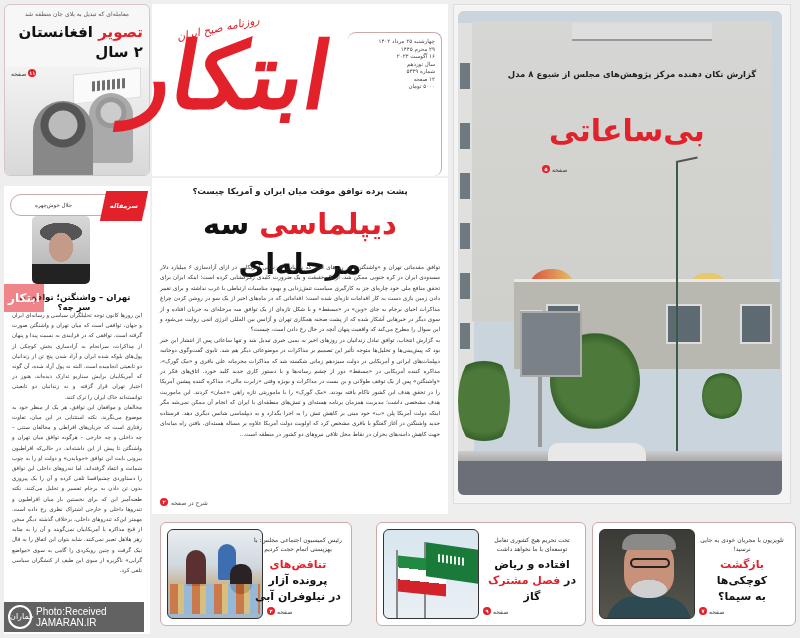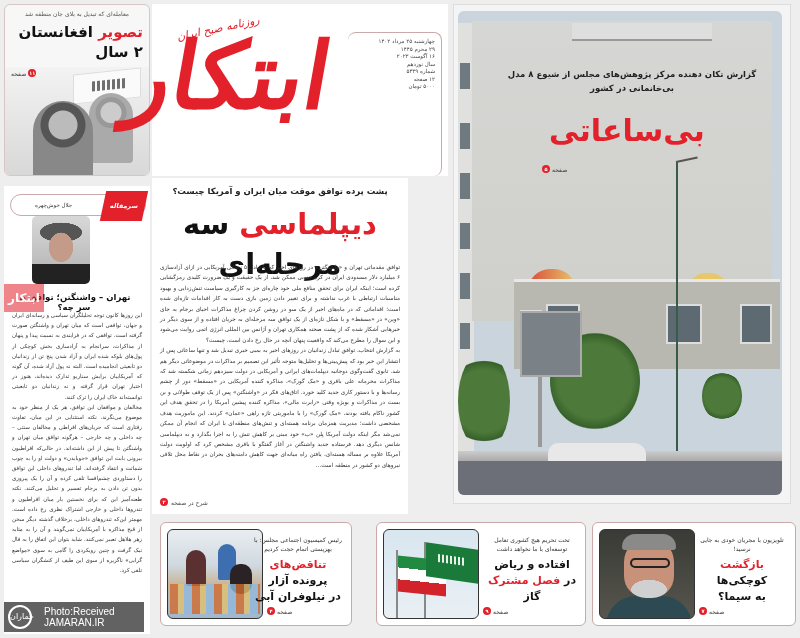--- a/index.html
+++ b/index.html
@@ -22,21 +22,21 @@
 
   
   .masthead { position: absolute; left: 152px; top: 4px; width: 296px; height: 172px; background: #fff; }
   .logo { position: absolute; left: 8px; top: 6px; width: 230px; height: 160px; }
   .logo-main { position: absolute; right: 60px; top: 20px; font-family: "DejaVu Serif", serif; font-size: 92px; font-weight: bold; color: #e2212b; transform: skewX(-10deg); letter-spacing: -4px; line-height: 1; }
   .logo-sub { position: absolute; left: 16px; top: 12px; font-family: "DejaVu Serif", serif; font-size: 11px; color: #e2212b; font-style: italic; transform: rotate(-12deg); }
   .infobox { position: absolute; right: 6px; top: 28px; width: 94px; height: 144px; border: 1px solid #c9a9a9; border-radius: 8px; border-left: none; border-bottom: none; padding: 5px 6px 0 0; }
   .infobox div { font-size: 5.5px; color: #444; text-align: right; line-height: 7.5px; }
 
   
-  .lead { position: absolute; left: 152px; top: 178px; width: 256px; height: 336px; background: #fff; padding-left: 12px; }
+  .lead { position: absolute; left: 152px; top: 178px; width: 296px; height: 336px; background: #fff; padding-left: 12px; }
   .lead .kicker { position: absolute; top: 8px; left: 0; right: 0; text-align: center; font-size: 8.5px; font-weight: bold; color: #222; }
   .lead .headline { position: absolute; top: 26px; left: 0; right: 0; text-align: center; font-size: 29px; font-weight: bold; color: #111; line-height: 40px; letter-spacing: -1px; }
   .lead .headline .red { color: #e2212b; }
   .lead .body { position: absolute; top: 84px; left: 8px; right: 8px; font-size: 5.7px; line-height: 10.4px; color: #333; text-align: justify; text-align-last: right; }
   .lead .body p { margin: 0; }
   .lead .cont { position: absolute; left: 8px; bottom: 8px; font-size: 6px; color: #444; display: flex; align-items: center; gap: 3px; direction: rtl; }
 
   
   .editorial { position: absolute; left: 4px; top: 186px; width: 146px; height: 448px; background: #fff; }
   .ed-tag { position: absolute; left: 6px; top: 8px; width: 136px; height: 22px; border: 1px solid #c9a9a9; border-radius: 12px; }
@@ -91,21 +91,21 @@
   .img-flags .saudi { position: absolute; left: 42px; top: 16px; width: 52px; height: 34px; background: #1a7a3a; transform: skewY(8deg); }
   .img-flags .saudi::after { content: ""; position: absolute; left: 12px; top: 10px; width: 26px; height: 8px; background: repeating-linear-gradient(90deg, #e8f0e8 0 2px, transparent 2px 4px); }
 
   .img-portrait { background: linear-gradient(180deg, #3a3a36 0%, #56564e 100%); }
   .img-portrait .head { position: absolute; left: 24px; top: 8px; width: 50px; height: 60px; border-radius: 24px 24px 22px 22px; background: radial-gradient(ellipse 22px 12px at 50% 86%, #d0d0d0 0 80%, transparent 82%), #c8927a; }
   .img-portrait .hair { position: absolute; left: 22px; top: 4px; width: 54px; height: 16px; border-radius: 26px 26px 6px 6px; background: #8a8a88; }
   .img-portrait .glasses { position: absolute; left: 30px; top: 28px; width: 40px; height: 10px; border: 2px solid #222; border-radius: 5px; }
   .img-portrait .body2 { position: absolute; left: 6px; top: 66px; width: 86px; height: 30px; border-radius: 30px 30px 0 0; background: #2d4a52; }
 
   
-  .credit { position: absolute; left: 4px; top: 602px; width: 140px; height: 30px; background: rgba(70,70,70,0.85); display: flex; align-items: center; gap: 12px; padding-left: 4px; }
+  .credit { position: absolute; left: 4px; top: 602px; width: 140px; height: 30px; background: rgba(70,70,70,0.85); display: flex; align-items: center; gap: 4px; padding-left: 4px; }
   .credit .logo-c { width: 24px; height: 24px; border-radius: 50%; border: 2px solid #fff; color: #fff; font-size: 8px; text-align: center; line-height: 20px; }
   .credit .lines { color: #fff; font-family: "Liberation Sans", sans-serif; font-size: 10px; line-height: 11px; }
 </style>
 </head>
 <body>
 
 <div class="teaser-afg rtl">
   <div class="img">
     <div class="flag-white"></div>
     <div class="man2"></div>
@@ -195,21 +195,20 @@
     <div class="sign"></div>
     <div class="sign-pole"></div>
     <div class="pole"></div>
     <div class="lamp"></div>
     <div class="rail"></div>
     <div class="car"></div>
     <div class="road"></div>
   </div>
   <div class="ps-kicker rtl">
     <div>گزارش تکان دهنده مرکز پژوهش‌های مجلس از شیوع ۸ مدل</div>
-    <div>بی‌خانمانی در کشور</div>
   </div>
   <div class="ps-headline rtl">بی‌ساعاتی</div>
   <div class="ps-page">
     <span>صفحه</span>
     <span class="dot">۵</span>
   </div>
 </div>
 
 <div class="bteaser" style="left:160px;width:192px;">
   <div class="img img-market">

